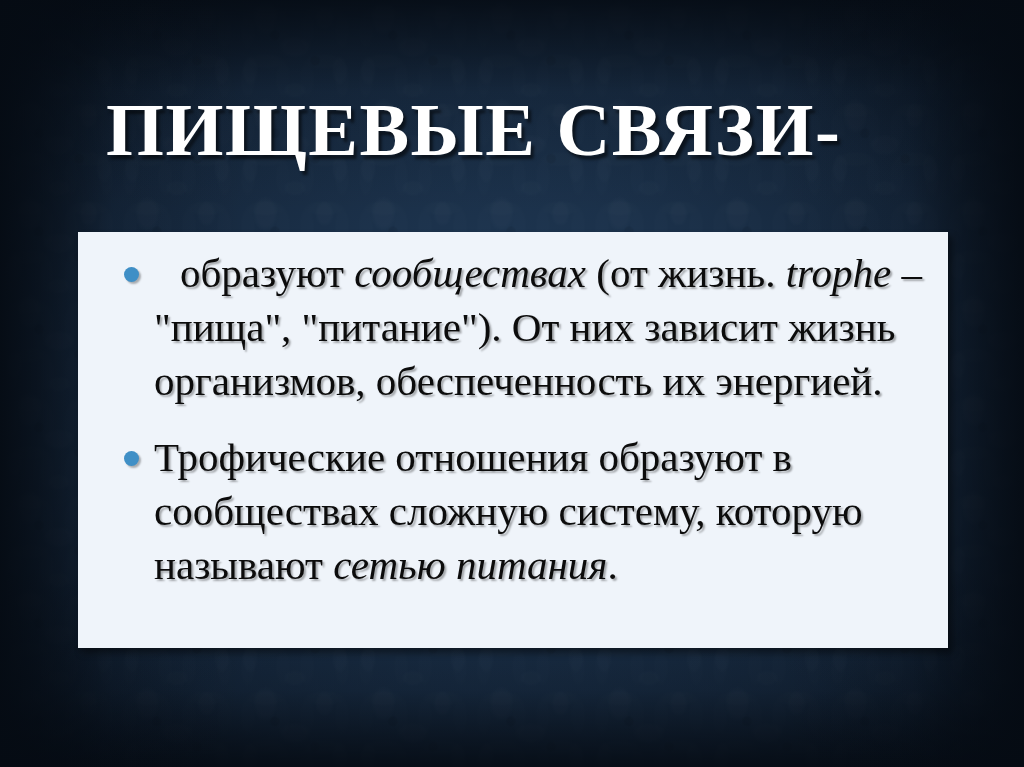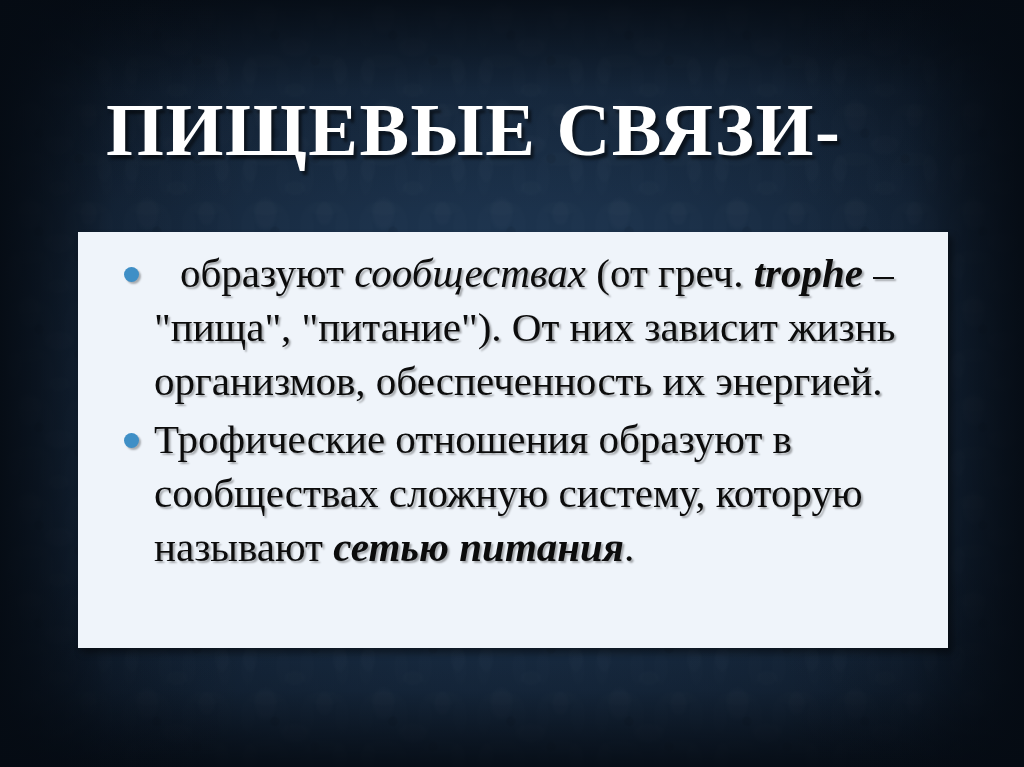--- a/index.html
+++ b/index.html
@@ -121,61 +121,61 @@
     position: relative;
     padding-left: 54px;
     color: #0c0c0c;
     font-family: "Liberation Serif", "DejaVu Serif", serif;
     font-size: 41px;
     line-height: 54px;
     text-shadow: 2px 2px 2px rgba(0,0,0,0.32);
   }
 
   .bullet-item + .bullet-item {
-    margin-top: 4px;
+    margin-top: 22px;
   }
 
   .bullet-dot {
     position: absolute;
     left: 24px;
     top: 21px;
     width: 15px;
     height: 15px;
     border-radius: 50%;
     background: #3f8fc6;
     box-shadow: 2px 2px 2px rgba(0,0,0,0.30);
   }
 
   .bullet-text { display: block; }
 
   .lead-space { display: inline-block; width: 26px; }
 
   .i  { font-style: italic; }
-  .bi { font-style: italic; font-weight: bold; }
+  .bi { font-style: italic; font-weight: normal; }
 </style>
 </head>
 <body>
 
 <div class="slide">
 
   <div class="bg-base"></div>
   <div class="bg-damask"></div>
   <div class="bg-damask2"></div>
   <div class="bg-vignette"></div>
   <div class="bg-edge"></div>
 
   <h1 class="title">ПИЩЕВЫЕ СВЯЗИ-</h1>
 
   <div class="panel">
     <div class="bullets">
 
       <div class="bullet-item">
         <span class="bullet-dot"></span>
         <span class="bullet-text">
-          <span class="lead-space"></span><span>образуют </span><span class="i"> сообществах</span><span> (от греч. </span><span class="bi">trophe</span><span> – "пища", "питание"). От них зависит жизнь организмов, обеспеченность их энергией.</span>
+          <span class="lead-space"></span><span>образуют </span><span class="i"> сообществах</span><span> (от жизнь. </span><span class="bi">trophe</span><span> – "пища", "питание"). От них зависит жизнь организмов, обеспеченность их энергией.</span>
         </span>
       </div>
 
       <div class="bullet-item">
         <span class="bullet-dot"></span>
         <span class="bullet-text">
           <span>Трофические отношения образуют в сообществах сложную систему, которую называют </span><span class="bi">сетью питания</span><span>.</span>
         </span>
       </div>
 

